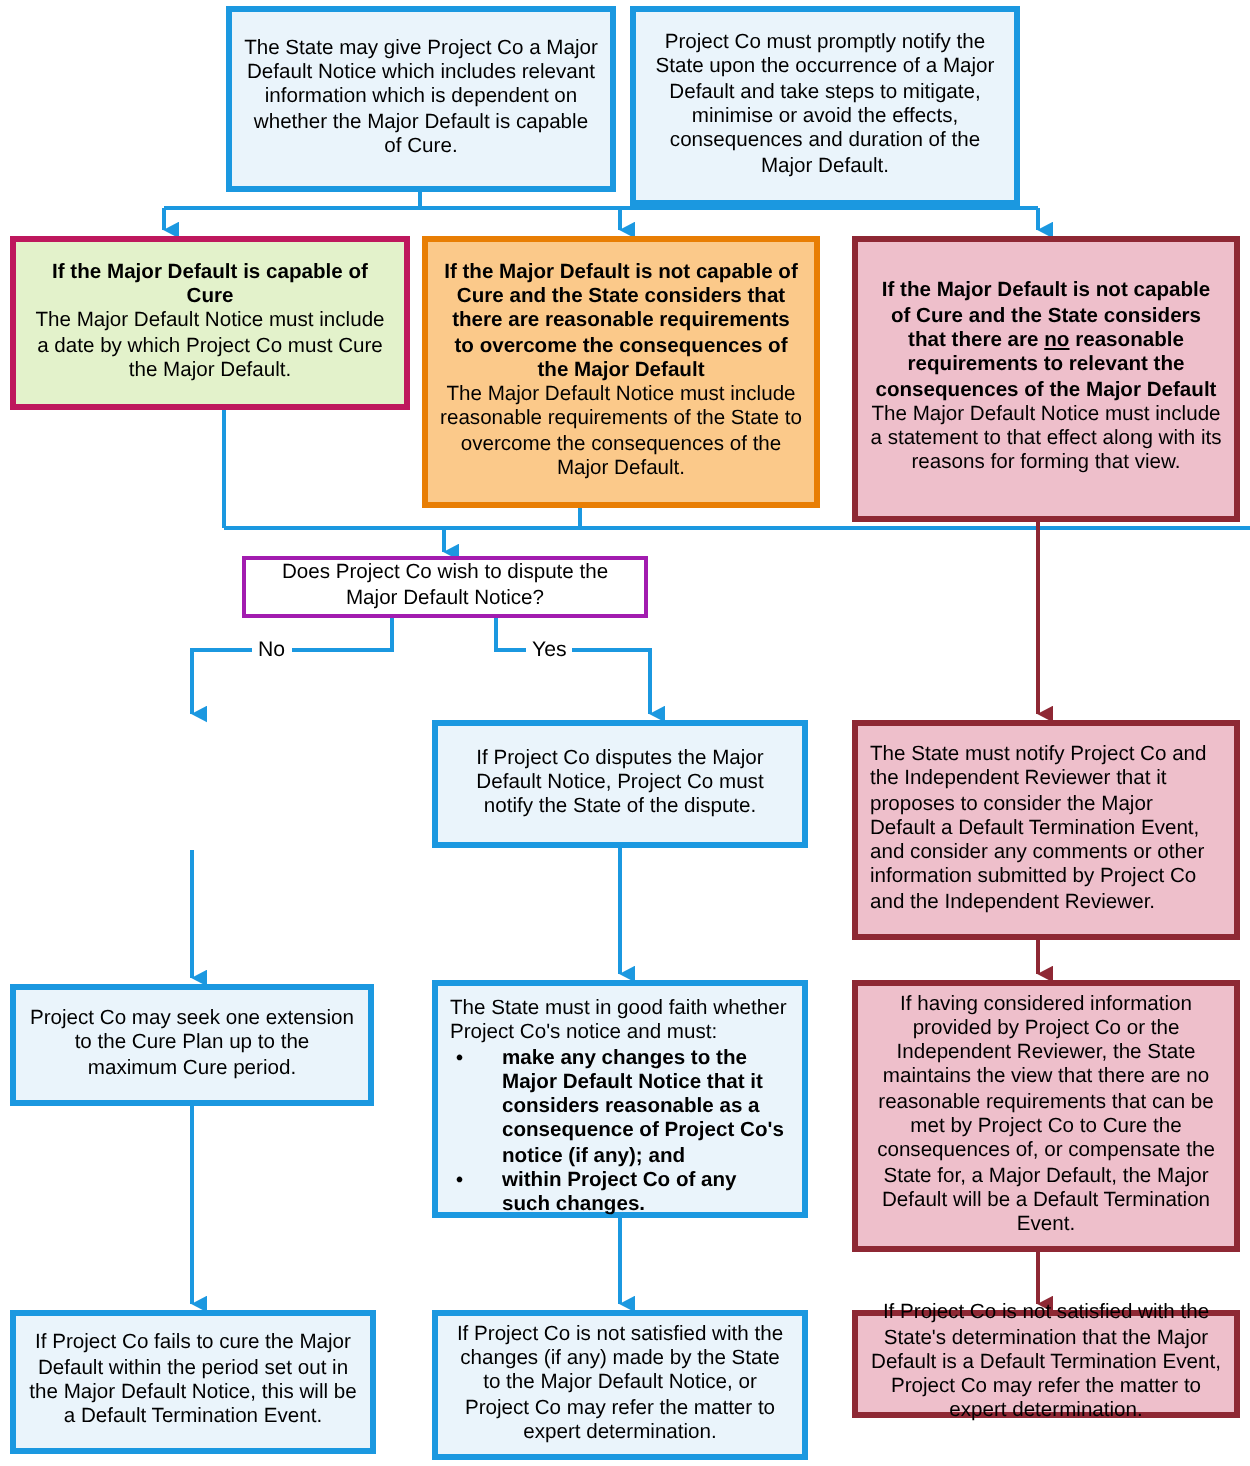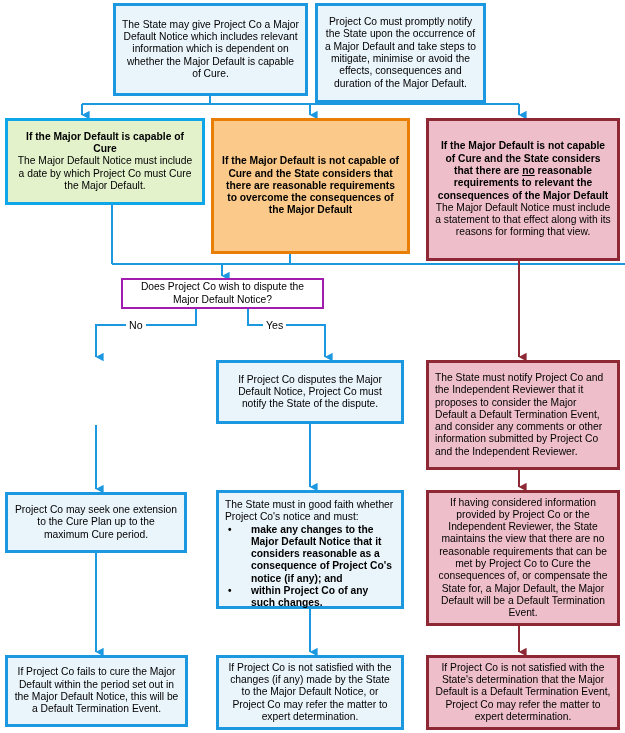--- a/index.html
+++ b/index.html
@@ -25,21 +25,21 @@
     font-size: 10.3px;
     line-height: 12.3px;
     color: #000000;
     padding: 0 6px;
   }
   .node .ttl { font-weight: bold; }
   .node .bdy { font-weight: normal; }
 
   
   .blue   { background: #eaf4fb; border: 3px solid #1b98e0; }
-  .green  { background: #e3f2cb; border: 3px solid #0ea5e9; }
+  .green  { background: #e3f2cb; border: 3px solid #be185d; }
   .orange { background: #fbc98a; border: 3px solid #e87e04; }
   .red    { background: #eebfcb; border: 3px solid #8e2834; }
   .decision {
     background: #ffffff; border: 2px solid #a21caf;
     font-size: 10.3px; line-height: 12.6px;
   }
 
   .align-left { text-align: left; }
 
   ul.bullets {
@@ -112,31 +112,32 @@
       <path d="M519,261 L519,357" marker-end="url(#ah-red)"></path>
       <path d="M519,470 L519,487" marker-end="url(#ah-red)"></path>
       <path d="M519,626 L519,652" marker-end="url(#ah-red)"></path>
     </g>
   </svg>
 
   <div class="node blue" style="left:113px; top:3px; width:195px; height:93px;">
     <span class="bdy">The State may give Project Co a Major Default Notice which includes relevant information which is dependent on whether the Major Default is capable of Cure.</span>
   </div>
 
-  <div class="node blue" style="left:315px; top:3px; width:171px; height:100px;">
+  <div class="node blue" style="left:315px; top:3px; width:195px; height:100px;">
     <span class="bdy">Project Co must promptly notify the State upon the occurrence of a Major Default and take steps to mitigate, minimise or avoid the effects, consequences and duration of the Major Default.</span>
   </div>
 
   <div class="node green" style="left:5px; top:118px; width:200px; height:87px;">
     <span class="ttl">If the Major Default is capable of Cure</span>
     <span class="bdy">The Major Default Notice must include a date by which Project Co must Cure the Major Default.</span>
   </div>
 
   <div class="node orange" style="left:211px; top:118px; width:199px; height:136px;">
     <span class="ttl">If the Major Default is not capable of Cure and the State considers that there are reasonable requirements to overcome the consequences of the Major Default</span>
+    <span class="bdy">The Major Default Notice must include reasonable requirements of the State to overcome the consequences of the Major Default.</span>
   </div>
 
   <div class="node red" style="left:426px; top:118px; width:194px; height:143px;">
     <span class="ttl"><span>If the Major Default is not capable of Cure and the State considers that there are </span><u>no</u><span> reasonable requirements to relevant the consequences of the Major Default</span></span>
     <span class="bdy">The Major Default Notice must include a statement to that effect along with its reasons for forming that view.</span>
   </div>
 
   <div class="node decision" style="left:121px; top:278px; width:203px; height:31px;">
     <span>Does Project Co wish to dispute the Major Default Notice?</span>
   </div>
@@ -170,17 +171,17 @@
   </div>
 
   <div class="node blue" style="left:5px; top:655px; width:183px; height:72px;">
     <span class="bdy">If Project Co fails to cure the Major Default within the period set out in the Major Default Notice, this will be a Default Termination Event.</span>
   </div>
 
   <div class="node blue" style="left:216px; top:655px; width:188px; height:75px;">
     <span class="bdy">If Project Co is not satisfied with the changes (if any) made by the State to the Major Default Notice, or Project Co may refer the matter to expert determination.</span>
   </div>
 
-  <div class="node red" style="left:426px; top:655px; width:194px; height:75px;">
+  <div class="node red" style="left:426px; top:655px; width:194px; height:54px;">
     <span class="bdy">If Project Co is not satisfied with the State's determination that the Major Default is a Default Termination Event, Project Co may refer the matter to expert determination.</span>
   </div>
 
 </div>
 
 </body></html>

